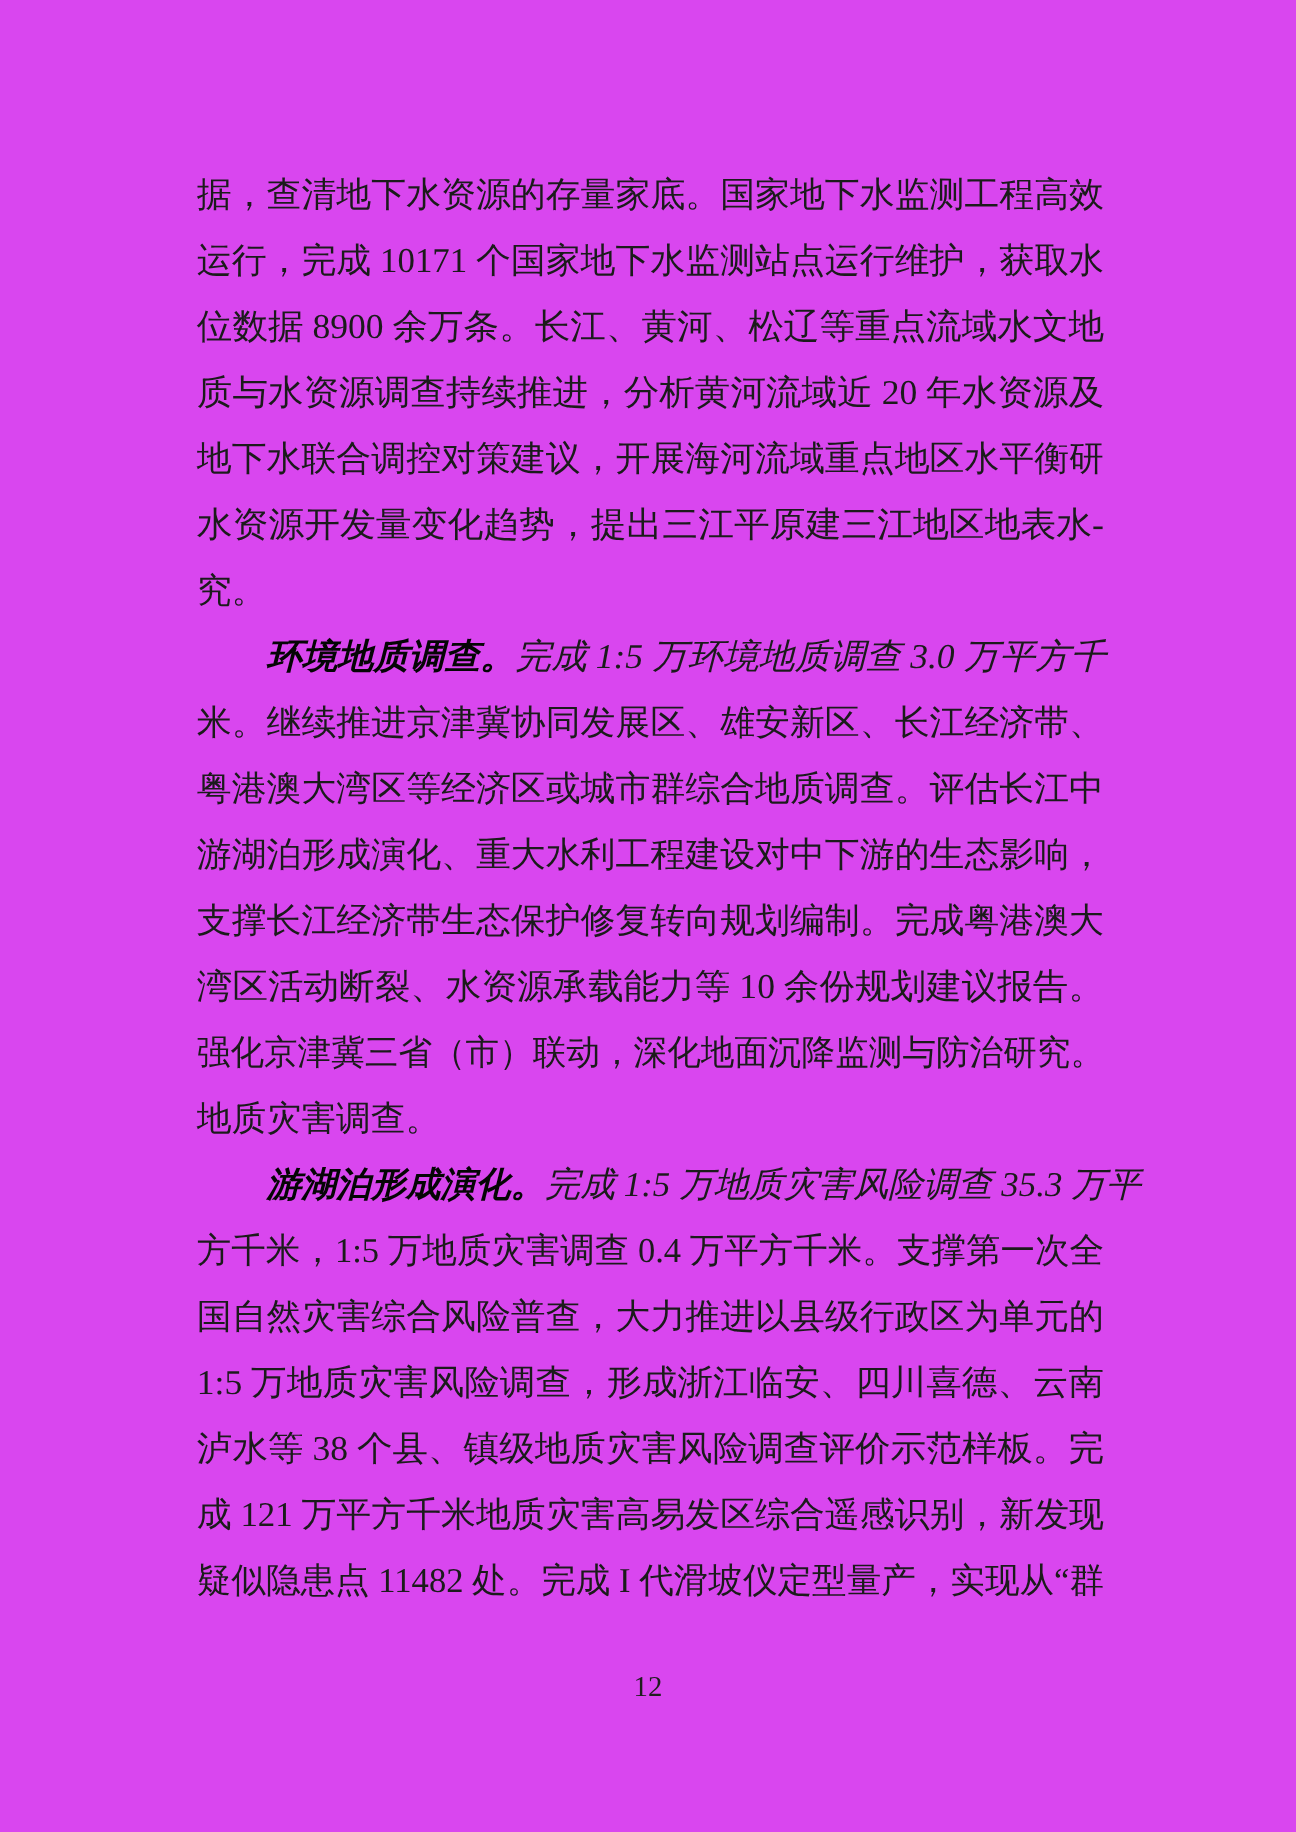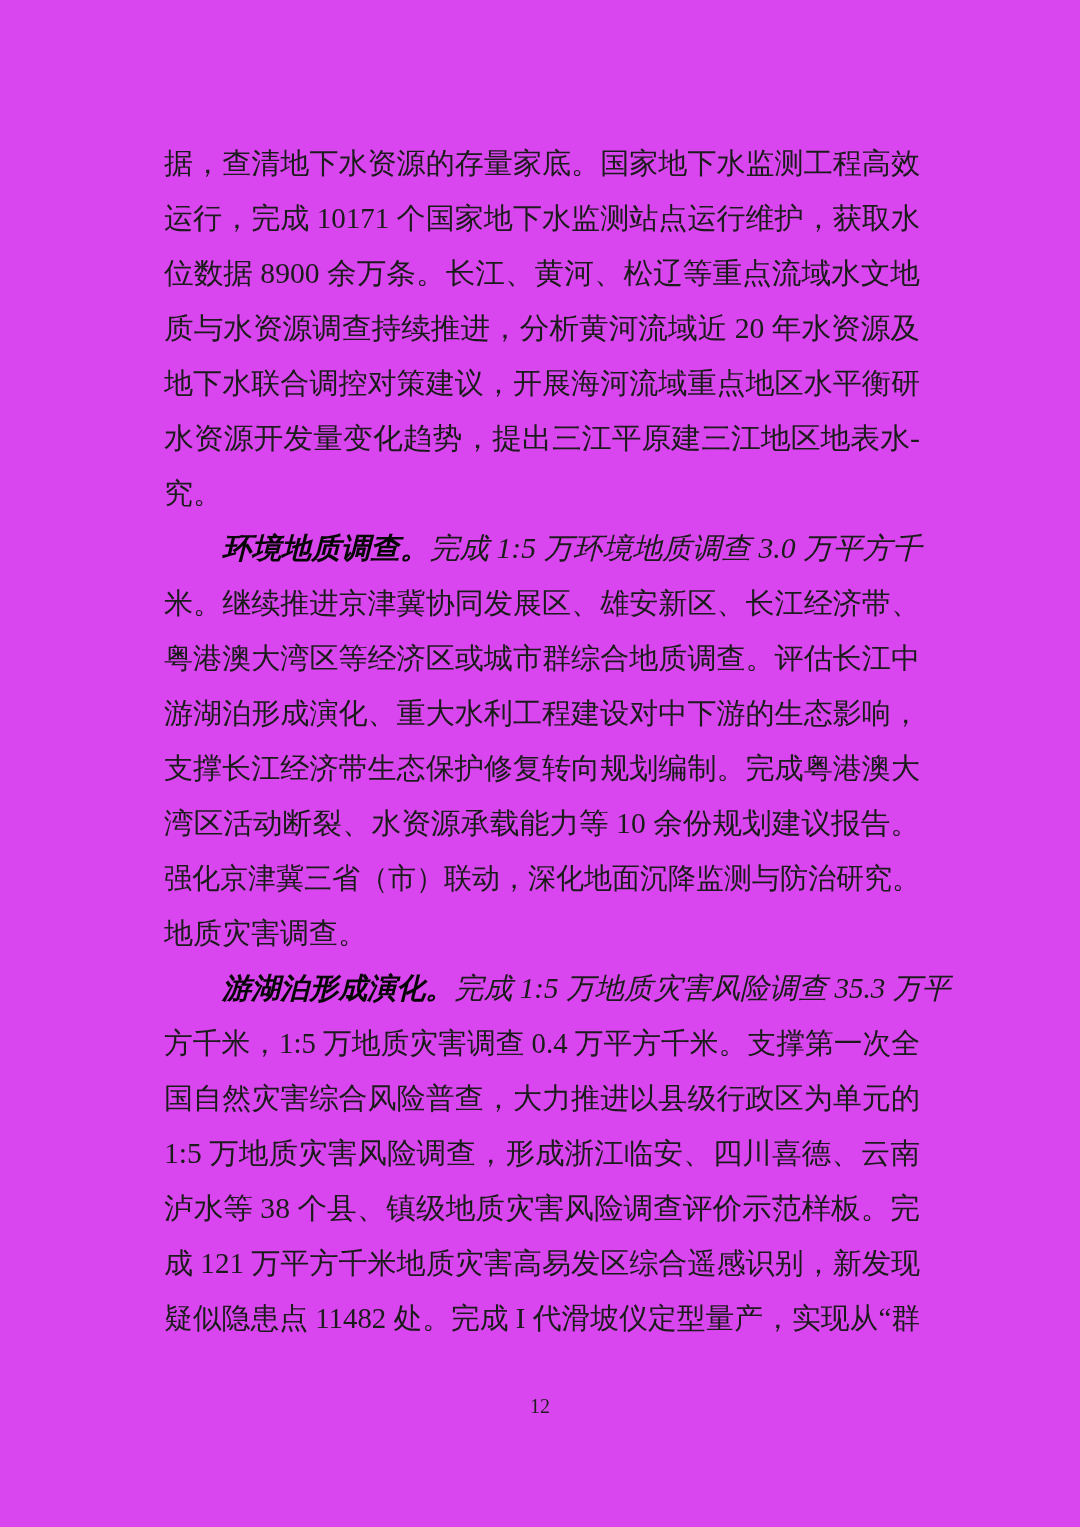--- a/index.html
+++ b/index.html
@@ -32,21 +32,21 @@
     display:inline-block;
     white-space:nowrap;
     transform-origin:0 50%;
   }
   .bold-lead { font-weight:bold; color:#050505; }
   .page-footer {
     position:absolute;
     top:1392px; left:0;
     width:1080px;
     text-align:center;
-    font-size:20px;
+    font-size:24px;
     line-height:29px;
     color:#1f1f1f;
   }
 </style>
 </head>
 <body>
 
 <div class="page">
   <div class="page-text">
     <div class="line"><span class="line-inner" style="transform: scaleX(1.00265);"><span>据，查清地下水资源的存量家底。国家地下水监测工程高效</span></span></div>

